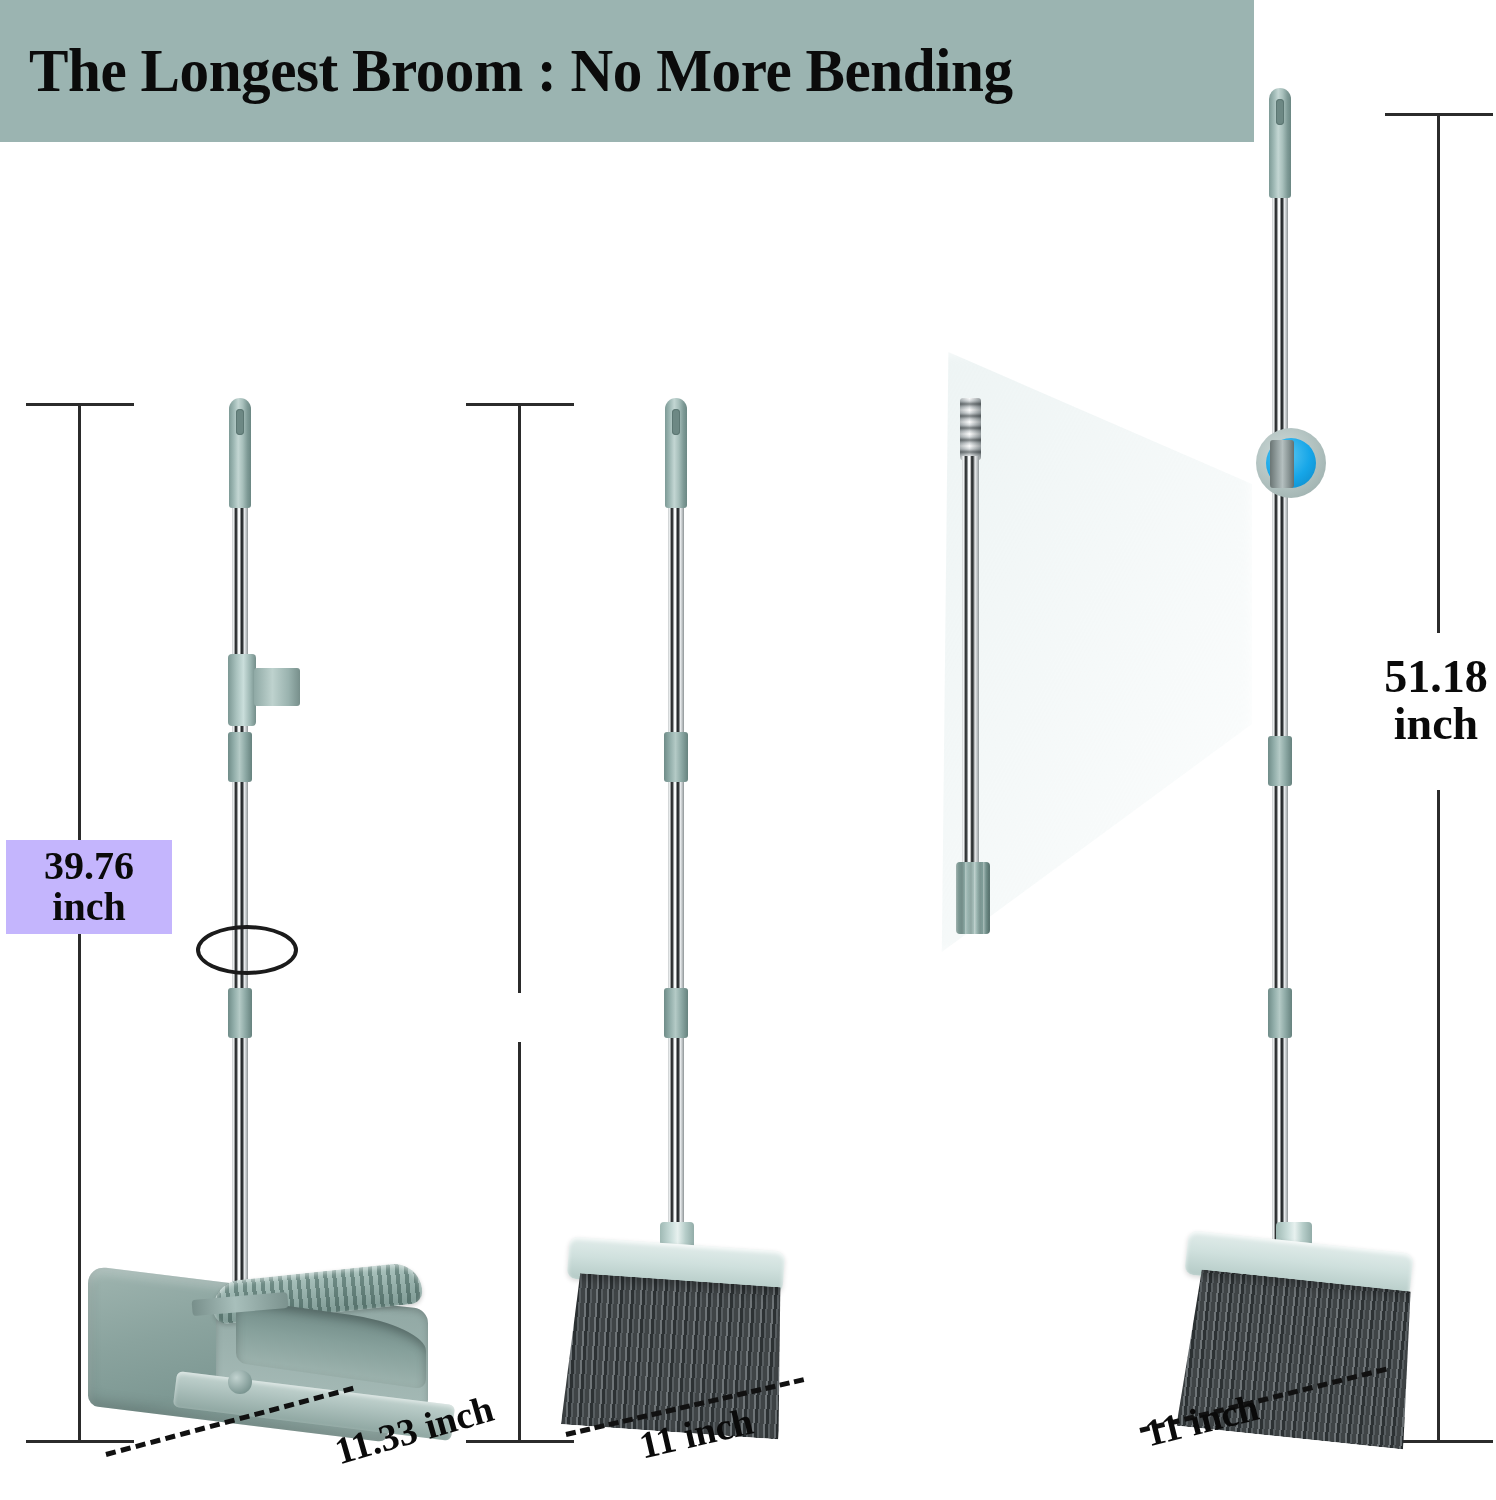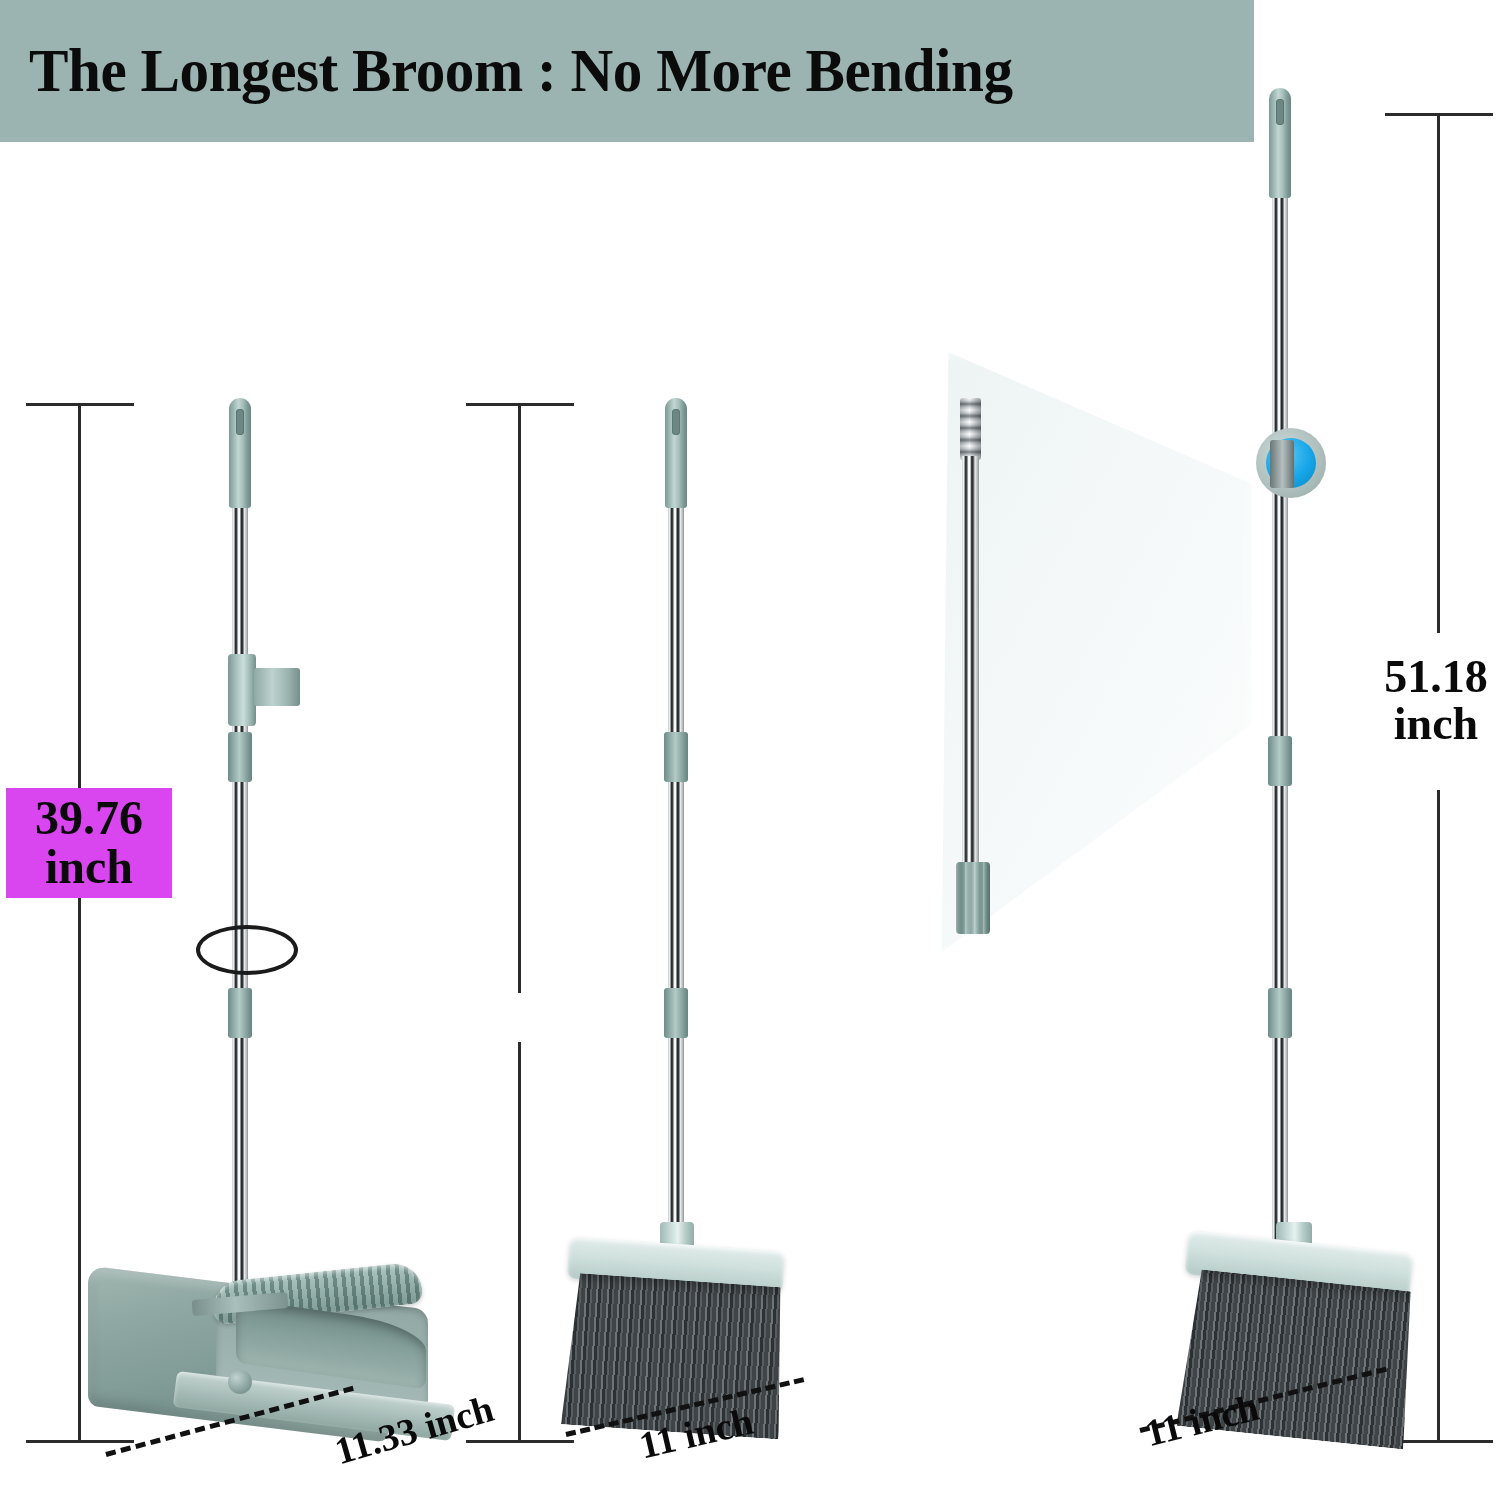--- a/index.html
+++ b/index.html
@@ -193,21 +193,21 @@
 <div class="stage">
 
   <div class="title-banner">
     <div class="title-text">The Longest Broom : No More Bending</div>
   </div>
 
   <div class="dimline dim-h" style="left:26px;top:403px;width:108px;"></div>
   <div class="dimline dim-v" style="left:78px;top:403px;height:1040px;"></div>
   <div class="dimline dim-h" style="left:26px;top:1440px;width:108px;"></div>
 
-  <div class="dimlabel" style="left:6px;top:788px;width:166px;font-size:48px;background:#d946ef;padding:6px 0;">
+  <div class="dimlabel" style="left:6px;top:840px;width:166px;font-size:40px;background:#c4b5fd;padding:6px 0;">
     <div>39.76</div>
     <div>inch</div>
   </div>
 
   <div class="dimline dim-h" style="left:466px;top:403px;width:108px;"></div>
   <div class="dimline dim-v" style="left:518px;top:403px;height:590px;"></div>
   <div class="dimline dim-v" style="left:518px;top:1042px;height:400px;"></div>
   <div class="dimline dim-h" style="left:466px;top:1440px;width:108px;"></div>
 
   <div class="dimline dim-h" style="left:1385px;top:113px;width:108px;"></div>

